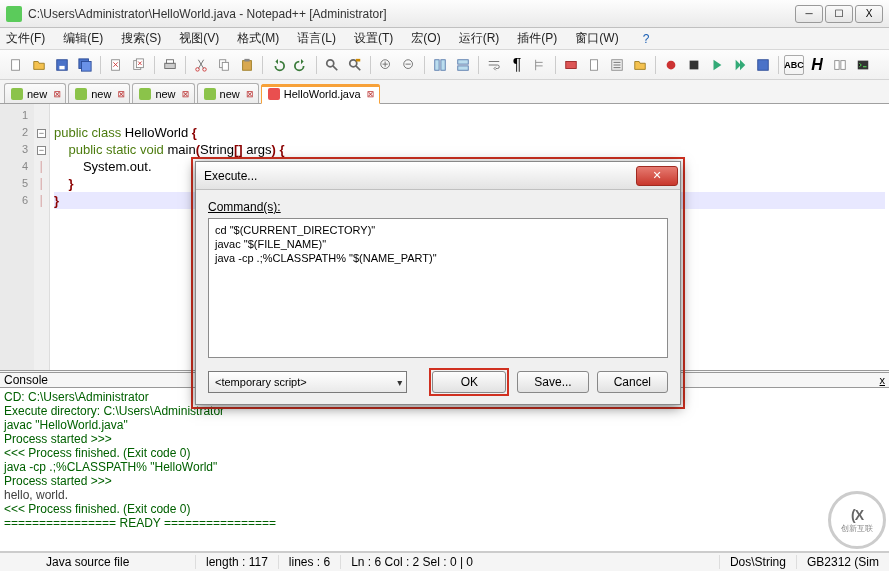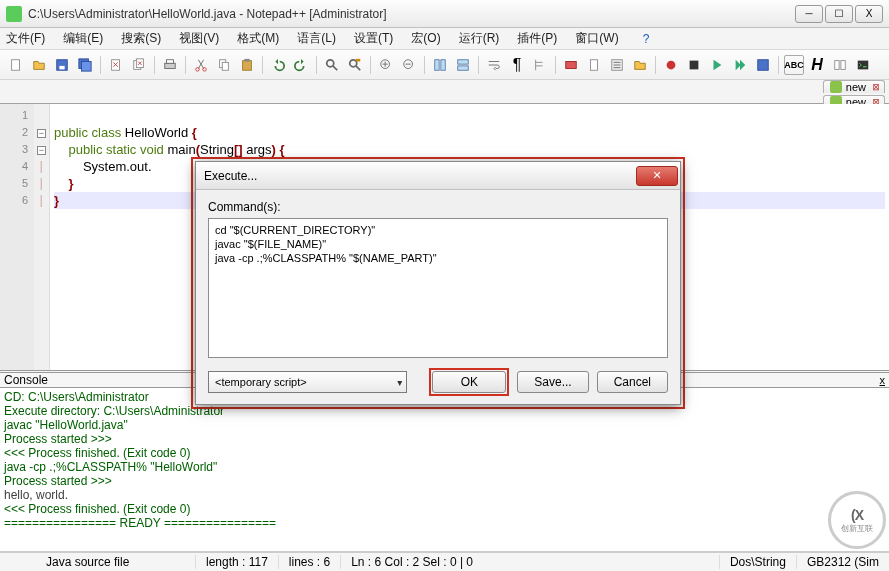--- a/index.html
+++ b/index.html
@@ -18,21 +18,21 @@
 .menubar span { color: #222; white-space: nowrap; }
 .menubar .q { color: #1a5fb4; margin-left: 6px; }
 
 
 .toolbar { height: 30px; background: linear-gradient(#fdfdfd,#f1f1f1); border-bottom: 1px solid #d4d4d4; display: flex; align-items: center; padding: 0 6px; gap: 3px; }
 .tbtn { width: 20px; height: 20px; display:flex; align-items:center; justify-content:center; border-radius: 2px; }
 .tbtn svg { width: 14px; height: 14px; }
 .sep { width: 1px; height: 18px; background: #ccc; margin: 0 2px; }
 
 
-.tabbar { height: 24px; background: #f4f4f4; border-bottom: 1px solid #a0a0a0; display: flex; align-items: flex-end; padding: 0 4px; gap: 2px; flex-direction: column; }
+.tabbar { height: 24px; background: #f4f4f4; border-bottom: 1px solid #a0a0a0; display: flex; align-items: flex-end; padding: 0 4px; gap: 2px; }
 .tab { height: 20px; border: 1px solid #b0b0b0; border-bottom: none; background: linear-gradient(#fbfbfb,#ececec); padding: 0 18px 0 6px; font-size: 11px; display:flex; align-items:center; position: relative; border-radius: 3px 3px 0 0; }
 .tab.active { background: #fff; border-color: #f7a139; border-bottom: 1px solid #fff; margin-bottom: -1px; }
 .tab.active::before { content:""; position:absolute; top:-1px; left:-1px; right:-1px; height:3px; background:#f7a139; border-radius: 3px 3px 0 0; }
 .tab .ticon { width: 12px; height: 12px; margin-right: 4px; background: #8bc34a; border-radius: 2px; }
 .tab.dirty .ticon { background: #e94f4f; }
 .tab .x { position: absolute; right: 3px; width: 10px; height: 10px; font-size: 9px; color: #b33; display:flex; align-items:center; justify-content:center; }
 
 
 .editor { height: 266px; display: flex; font-family: "Courier New", monospace; font-size: 13px; background: #fff; position: relative; }
 .gutter { width: 34px; background: #eaeaea; color: #888; text-align: right; padding: 3px 6px 3px 0; line-height: 17px; font-size: 11px; }
@@ -54,21 +54,21 @@
 
 .statusbar { position:absolute; bottom:0; left:0; right:0; height: 20px; border-top: 2px solid #ccc; background: #f5f5f5; display:flex; align-items:center; font-size: 12px; padding-left: 36px; }
 .statusbar > div { padding: 0 10px; border-right: 1px solid #ddd; }
 
 
 .dlg-wrap { position:absolute; top:157px; left:191px; width:494px; height:252px; border: 2px solid #d03020; padding: 2px; }
 .dialog { width:100%; height:100%; border: 1px solid #888; background:#f0f0f0; box-shadow: 0 3px 12px rgba(0,0,0,0.5); display:flex; flex-direction:column; }
 .dlg-title { height:28px; background: linear-gradient(#fff,#e3e3e3); border-bottom:1px solid #c0c0c0; display:flex; align-items:center; padding-left:8px; font-size:12px; }
 .dlg-close { margin-left:auto; width:42px; height:20px; margin-right:2px; background: linear-gradient(#e67b71,#c8372c); border:1px solid #a02a20; border-radius:3px; color:#fff; font-size:11px; display:flex; align-items:center; justify-content:center; }
 .dlg-body { flex:1; padding: 10px 12px 8px; display:flex; flex-direction:column; }
-.dlg-label { font-size:12px; margin-bottom:4px; }
+.dlg-label { font-size:12px; margin-bottom:4px;text-decoration:underline; }
 .dlg-text { flex:1; border:1px solid #8c8c8c; background:#fff; padding:4px 6px; font-size:11px; line-height:14px; white-space:pre; overflow:auto; position:relative; }
 .dlg-foot { display:flex; align-items:center; gap:8px; margin-top:10px; }
 .combo { width:206px; height:22px; border:1px solid #7a7a7a; background:linear-gradient(#fff,#e9e9e9); font-size:11px; padding:0 18px 0 6px; display:flex; align-items:center; position:relative; }
 .combo::after { content:"▾"; position:absolute; right:4px; font-size:10px; color:#333; }
 .btn { width:74px; height:22px; border:1px solid #888; background:linear-gradient(#fdfdfd,#e2e2e2); border-radius:3px; font-size:12px; display:flex; align-items:center; justify-content:center; }
 .btn-ok-wrap { border: 2px solid #d03020; padding:1px; }
 
 
 .wm { position:absolute; right:3px; bottom:22px; width:58px; height:58px; border-radius:50%; border:3px solid #ccc; display:flex; flex-direction:column; align-items:center; justify-content:center; font-size:8px; color:#888; background:#fff; }
 .wm b { font-size:14px; color:#666; letter-spacing:-1px; }

